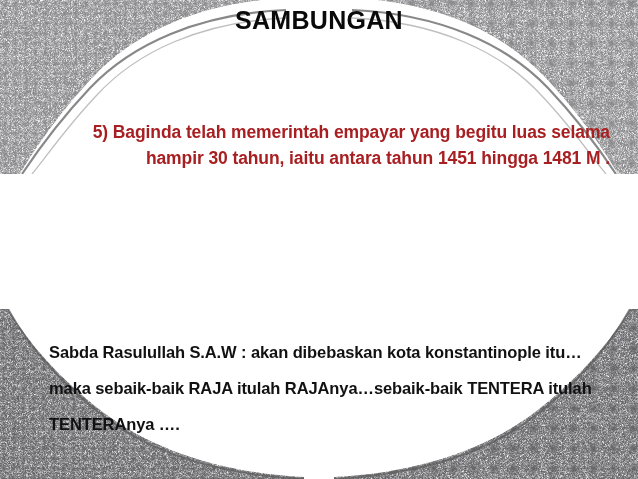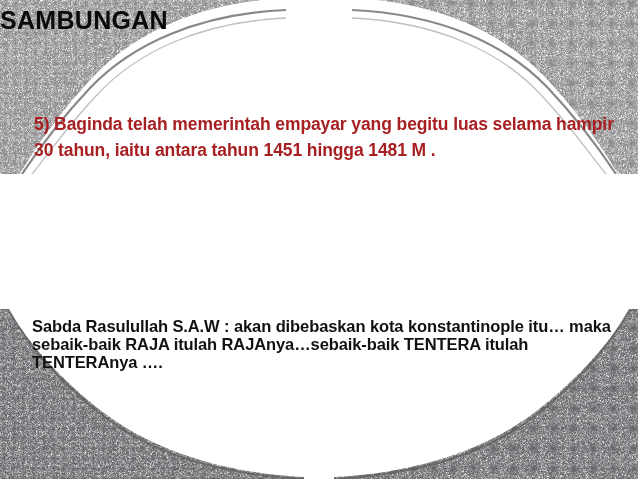--- a/index.html
+++ b/index.html
@@ -27,59 +27,61 @@
   #orn-tr { right: -14px; top: -16px; }
   #orn-bl { left: -16px;  bottom: -10px; }
   #orn-br { right: -16px; bottom: -10px; }
 
   
   #title {
     position: absolute;
     left: 0;
     right: 0;
     top: 6px;
+    text-align: center;
     font-size: 25px;
     font-weight: bold;
     color: #0a0a0a;
     letter-spacing: 0.3px;
     z-index: 5;
   }
 
   #body-area {
     position: absolute;
     left: 26px;
     top: 104px;
     width: 600px;
     z-index: 5;
   }
 
   .para {
     color: #a81f22;
     font-size: 17.5px;
     font-weight: bold;
     line-height: 25.5px;
-    margin: 8px;
+    margin: 16px;
     letter-spacing: -0.1px;
+    text-align: right;
   }
   #para-1 { margin-bottom: 25px; }
   #para-2 { margin-bottom: 0; }
 
   #quote-block {
     position: absolute;
     left: 32px;
     top: 317px;
     width: 594px;
     z-index: 5;
   }
   #quote-text {
     color: #111111;
     font-size: 16.5px;
     font-weight: bold;
-    line-height: 18px;
-    margin: 0;
+    line-height: 36px;
+    margin: 17px;
     letter-spacing: -0.1px;
   }
 </style>
 </head>
 <body>
 
 <div id="slide">
 
   <div class="orn" id="orn-tl">
     <svg width="300" height="190" viewBox="0 0 300 190">

